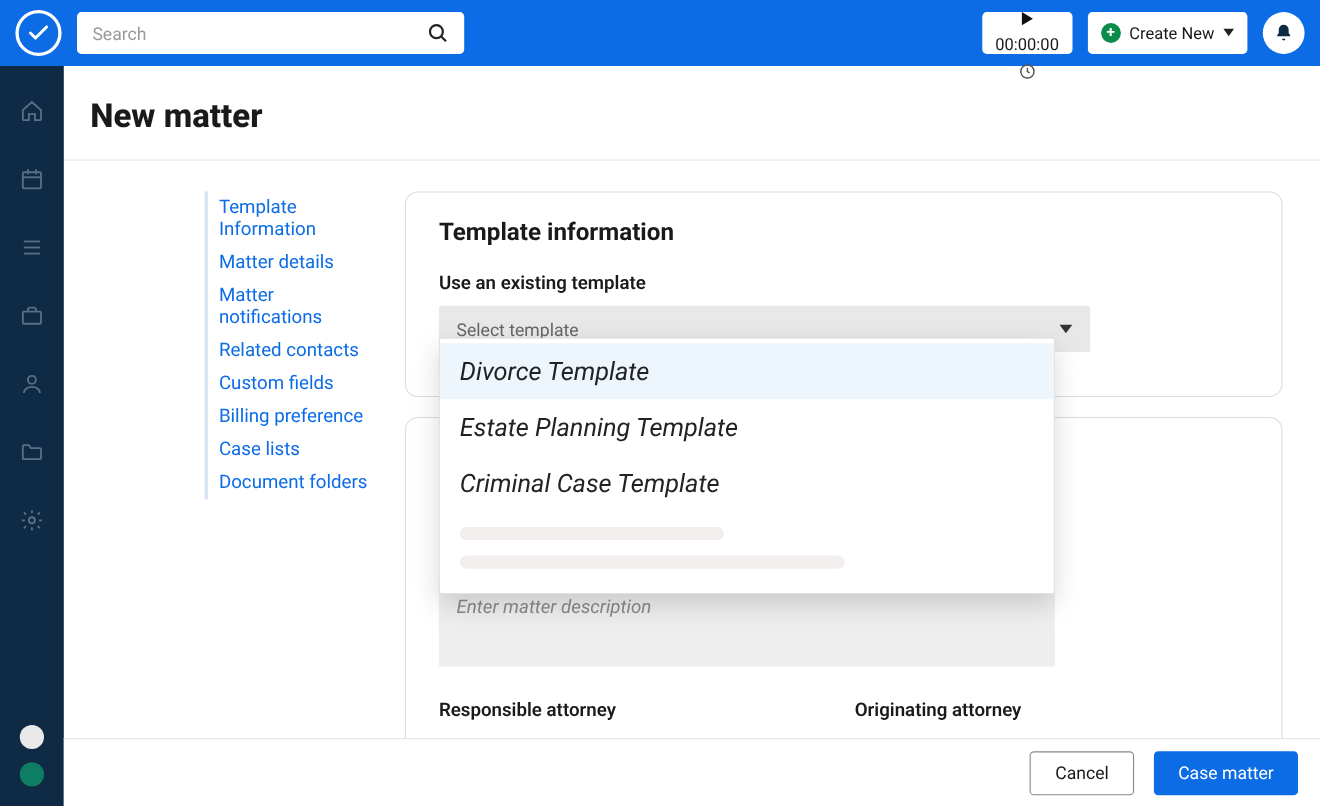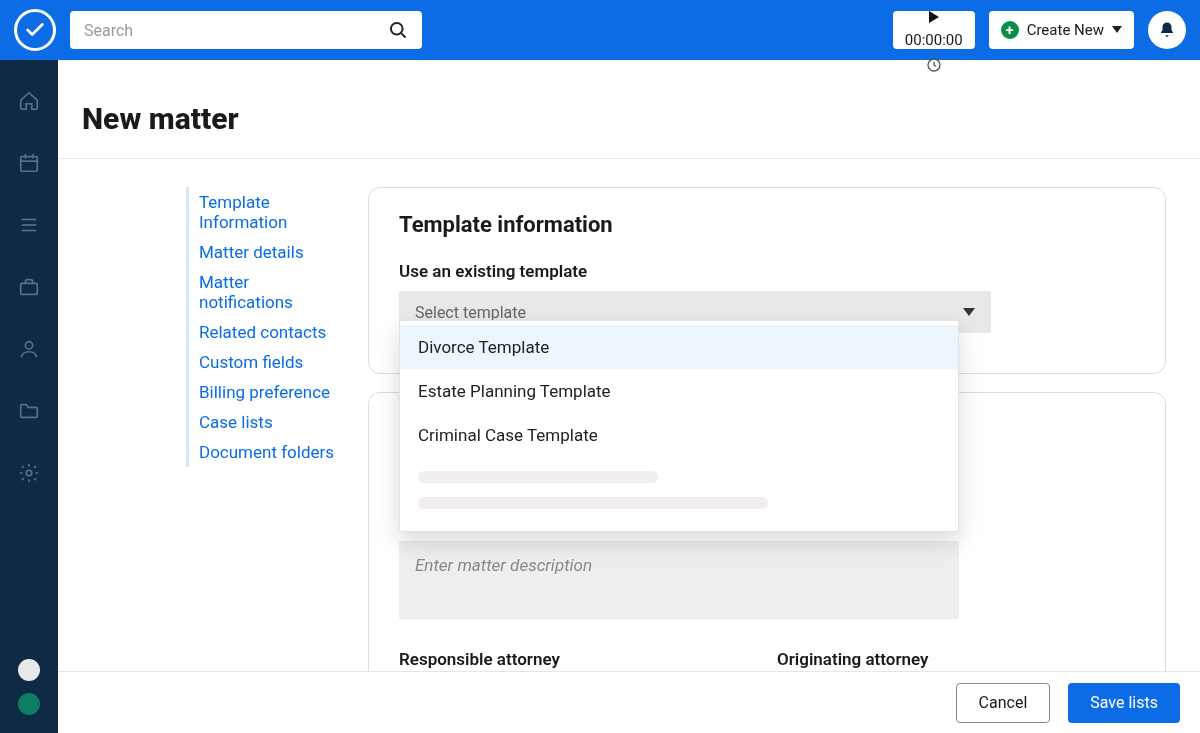--- a/index.html
+++ b/index.html
@@ -21,41 +21,41 @@
 .shell { display: flex; height: calc(733px - 60px); }
 
 
 .leftrail { width: 58px; background: #0f2a44; display: flex; flex-direction: column; align-items: center; padding-top: 30px; gap: 40px; }
 .rail-icon { width: 22px; height: 22px; opacity: 0.6; display: flex; align-items: center; justify-content: center; cursor: pointer; }
 .rail-bottom { margin-top: auto; padding-bottom: 18px; display: flex; flex-direction: column; gap: 12px; align-items: center; }
 .status-dot { width: 22px; height: 22px; border-radius: 50%; }
 
 
 .main { flex: 1; display: flex; flex-direction: column; position: relative; }
-.page-header { padding: 41px 0 22px 24px; border-bottom: 1px solid #e8e8e8; }
+.page-header { padding: 28px 0 22px 24px; border-bottom: 1px solid #e8e8e8; }
 .page-title { font-size: 30px; font-weight: 800; color: #1a1a1a; }
 
 .content { flex: 1; display: flex; padding: 28px 0 0 0; overflow: hidden; }
 
 
 .section-nav { width: 280px; padding-left: 128px; }
 .section-nav ul { list-style: none; border-left: 3px solid #d6e4f5; }
 .section-nav li { padding: 5px 0 5px 10px; font-size: 17px; color: #0b6ce6; cursor: pointer; }
 
 
 .card-area { flex: 1; padding: 0 34px 0 30px; position: relative; }
 .card { border: 1px solid #dcdcdc; border-radius: 12px; padding: 24px 30px 30px; margin-bottom: 18px; position: relative; }
 .card-title { font-size: 22px; font-weight: 700; color: #1a1a1a; margin-bottom: 24px; }
 .field-label { font-size: 17px; font-weight: 600; color: #1a1a1a; margin-bottom: 10px; }
 .select-box { width: 592px; height: 42px; background: #e8e8e8; border-radius: 2px; display: flex; align-items: center; padding: 0 16px; color: #666; font-size: 16px; cursor: pointer; position: relative; }
 .select-box .caret { margin-left: auto; }
 
 
 .dropdown { position: absolute; top: 132px; left: 30px; width: 560px; background: #fff; border: 1px solid #e2e2e2; box-shadow: 0 10px 24px rgba(0,0,0,0.15); border-radius: 2px; z-index: 20; padding: 4px 0 22px; }
-.dropdown-item { padding: 12px 18px; font-size: 17px; color: #222; cursor: pointer; }
+.dropdown-item { padding: 12px 18px; font-size: 23px; color: #222; cursor: pointer; font-style: italic; }
 .dropdown-item.hl { background: #eef6fd; }
 .skeleton { height: 12px; background: #f2eeee; border-radius: 6px; margin: 14px 18px 0; }
 .skeleton.s1 { width: 240px; }
 .skeleton.s2 { width: 350px; }
 
 .card2-spacer { height: 90px; }
 
 .desc-box { width: 560px; height: 78px; background: #eeeeee; border-radius: 2px; padding: 14px 16px; color: #888; font-size: 17px; font-style: italic; }
 
 .two-col { display: flex; gap: 20px; margin-top: 30px; align-items: flex-end; }
@@ -226,16 +226,16 @@
               <div class="field-label">Originating attorney</div>
             </div>
           </div>
         </div>
 
       </div>
     </div>
 
     <div class="footer">
       <button class="btn-cancel">Cancel</button>
-      <button class="btn-save">Save lists</button>
+      <button class="btn-save">Case matter</button>
     </div>
   </div>
 </div>
 
 </body></html>

